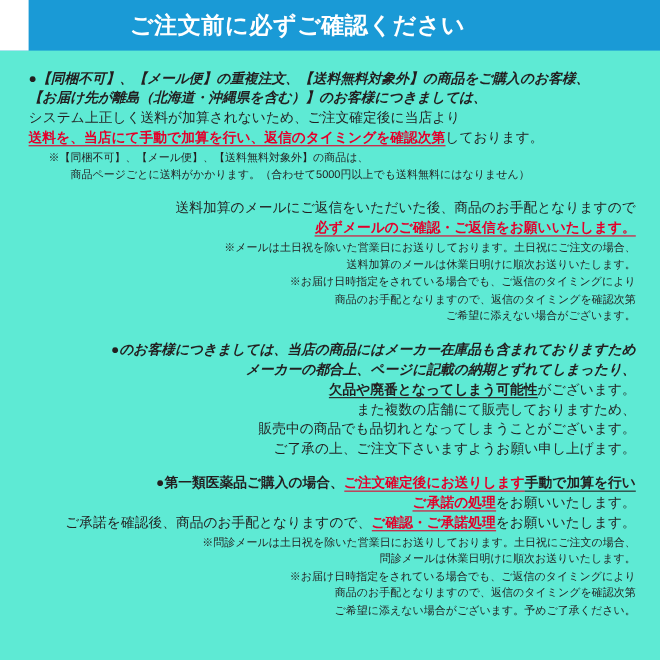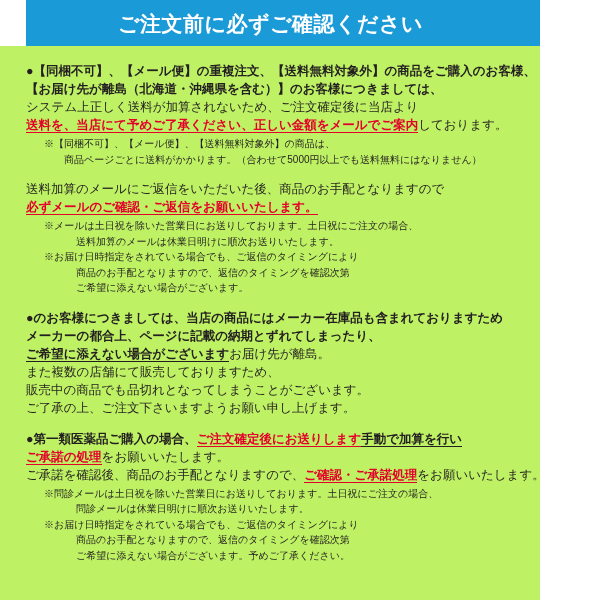--- a/index.html
+++ b/index.html
@@ -9,24 +9,24 @@
   body {
     width: 600px;
     height: 600px;
     background: #ffffff;
     font-family: "Liberation Sans", sans-serif;
     color: #231f20;
     overflow: hidden;
   }
   .page {
     position: relative;
-    width: 540px;
+    width: 600px;
     height: 600px;
     box-sizing: border-box;
-    background: #bef264;
+    background: #5eead4;
   }
   
   .header {
     position: relative;
     height: 46px;
     background: #1a9ad6;
     display: flex;
     align-items: center;
     padding-left: 118px;
     box-sizing: border-box;
@@ -54,57 +54,58 @@
   .block {
     margin-bottom: 13px;
   }
   .line {
     font-size: 12.5px;
     line-height: 18px;
     white-space: nowrap;
   }
   .lead {
     font-weight: bold;
+    font-style: italic;
   }
   .small {
     font-size: 10px;
     line-height: 15.5px;
     white-space: nowrap;
   }
   .indent1 { padding-left: 18px; }
   .indent2 { padding-left: 30px; }
   .u-red {
     color: #e3002b;
     border-bottom: 1.5px solid #e3002b;
     font-weight: bold;
   }
   .u-black {
     border-bottom: 1.5px solid #231f20;
   }
   .bold { font-weight: bold; }
-  .gap-top { margin-top: 1px; }
+  .gap-top { margin-top: 1px; text-align: right; }
   .note-group { margin-top: 2px; }
 </style>
 </head>
 <body>
 
 <div class="page">
 
   <div class="header" style="background: rgb(26, 154, 214);">
     <div class="header-left-block"></div>
     <div class="header-title">ご注文前に必ずご確認ください</div>
   </div>
 
   <div class="content">
 
     <div class="block">
       <div class="line lead">●【同梱不可】、【メール便】の重複注文、【送料無料対象外】の商品をご購入のお客様、</div>
       <div class="line lead">【お届け先が離島（北海道・沖縄県を含む）】のお客様につきましては、</div>
       <div class="line">システム上正しく送料が加算されないため、ご注文確定後に当店より</div>
-      <div class="line"><span class="u-red">送料を、当店にて</span><span class="u-red">予めご了承ください、正しい金額をメールでご案内</span><span>しております。</span></div>
+      <div class="line"><span class="u-red">送料を、当店にて</span><span class="u-red">手動で加算を行い、返信のタイミングを確認次第</span><span>しております。</span></div>
       <div class="note-group">
         <div class="small indent1">※【同梱不可】、【メール便】、【送料無料対象外】の商品は、</div>
         <div class="small indent1">　　商品ページごとに送料がかかります。（合わせて5000円以上でも送料無料にはなりません）</div>
       </div>
     </div>
 
     <div class="block gap-top">
       <div class="line">送料加算のメールにご返信をいただいた後、商品のお手配となりますので</div>
       <div class="line"><span class="u-red">必ずメールのご確認・ご返信をお願いいたします。</span></div>
       <div class="note-group">
@@ -112,21 +113,21 @@
         <div class="small indent2">　　送料加算のメールは休業日明けに順次お送りいたします。</div>
         <div class="small indent1">※お届け日時指定をされている場合でも、ご返信のタイミングにより</div>
         <div class="small indent2">　　商品のお手配となりますので、返信のタイミングを確認次第</div>
         <div class="small indent2">　　ご希望に添えない場合がございます。</div>
       </div>
     </div>
 
     <div class="block gap-top">
       <div class="line lead">●のお客様につきましては、当店の商品にはメーカー在庫品も含まれておりますため</div>
       <div class="line lead">メーカーの都合上、ページに記載の納期とずれてしまったり、</div>
-      <div class="line"><span class="u-black bold">ご希望に添えない場合がございます</span><span>お届け先が離島。</span></div>
+      <div class="line"><span class="u-black bold">欠品や廃番となってしまう可能性</span><span>がございます。</span></div>
       <div class="line">また複数の店舗にて販売しておりますため、</div>
       <div class="line">販売中の商品でも品切れとなってしまうことがございます。</div>
       <div class="line">ご了承の上、ご注文下さいますようお願い申し上げます。</div>
     </div>
 
     <div class="block gap-top">
       <div class="line"><span class="bold">●第一類医薬品ご購入の場合、</span><span class="u-red">ご注文確定後にお送りします</span><span class="u-black bold">手動で加算を行い</span></div>
       <div class="line"><span class="u-red">ご承諾の処理</span><span>をお願いいたします。</span></div>
       <div class="line"><span>ご承諾を確認後、商品のお手配となりますので、</span><span class="u-red">ご確認・ご承諾処理</span><span>をお願いいたします。</span></div>
       <div class="note-group">

